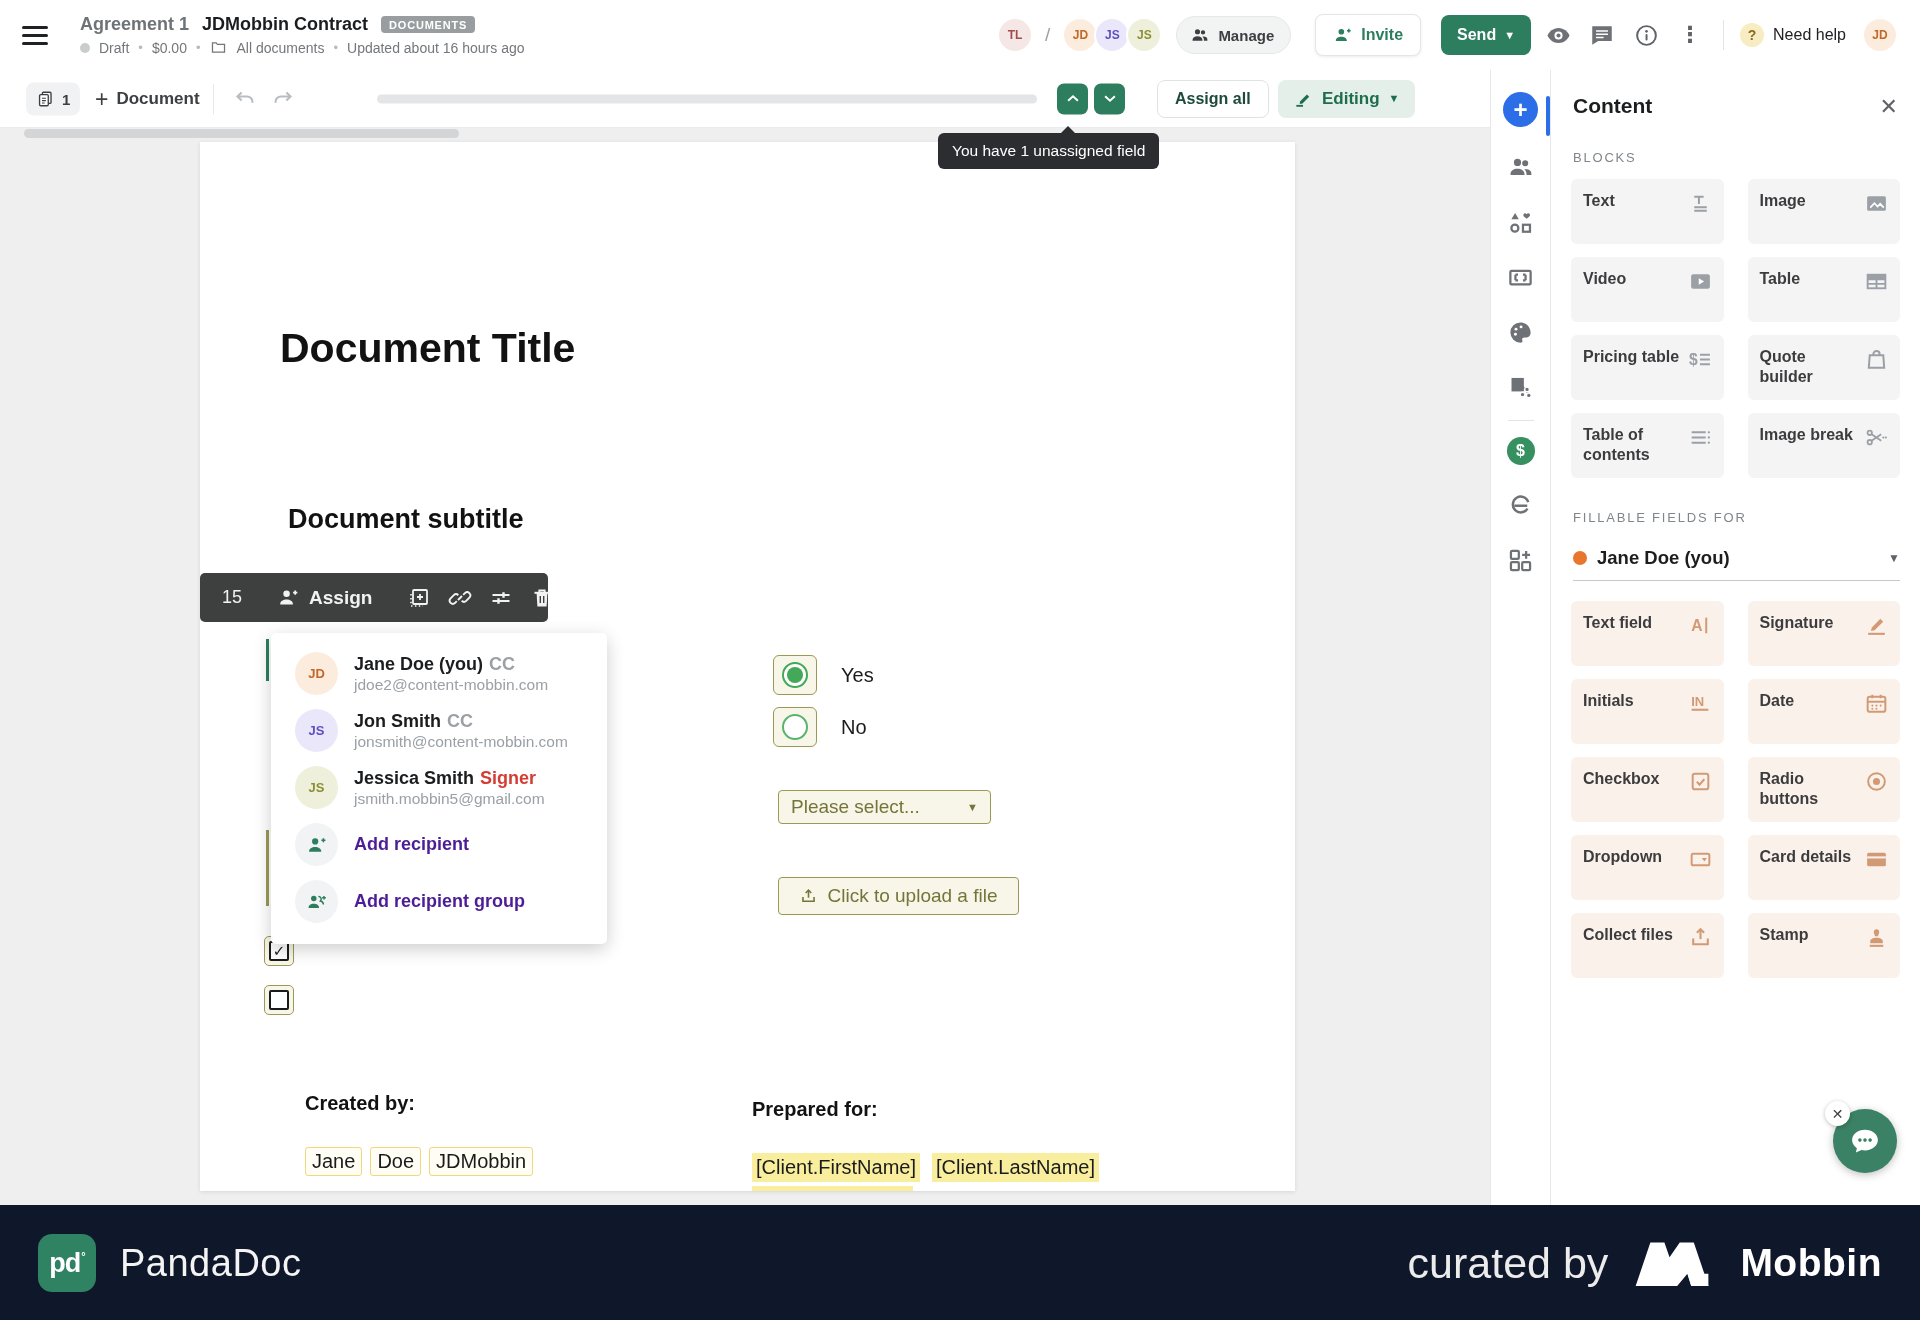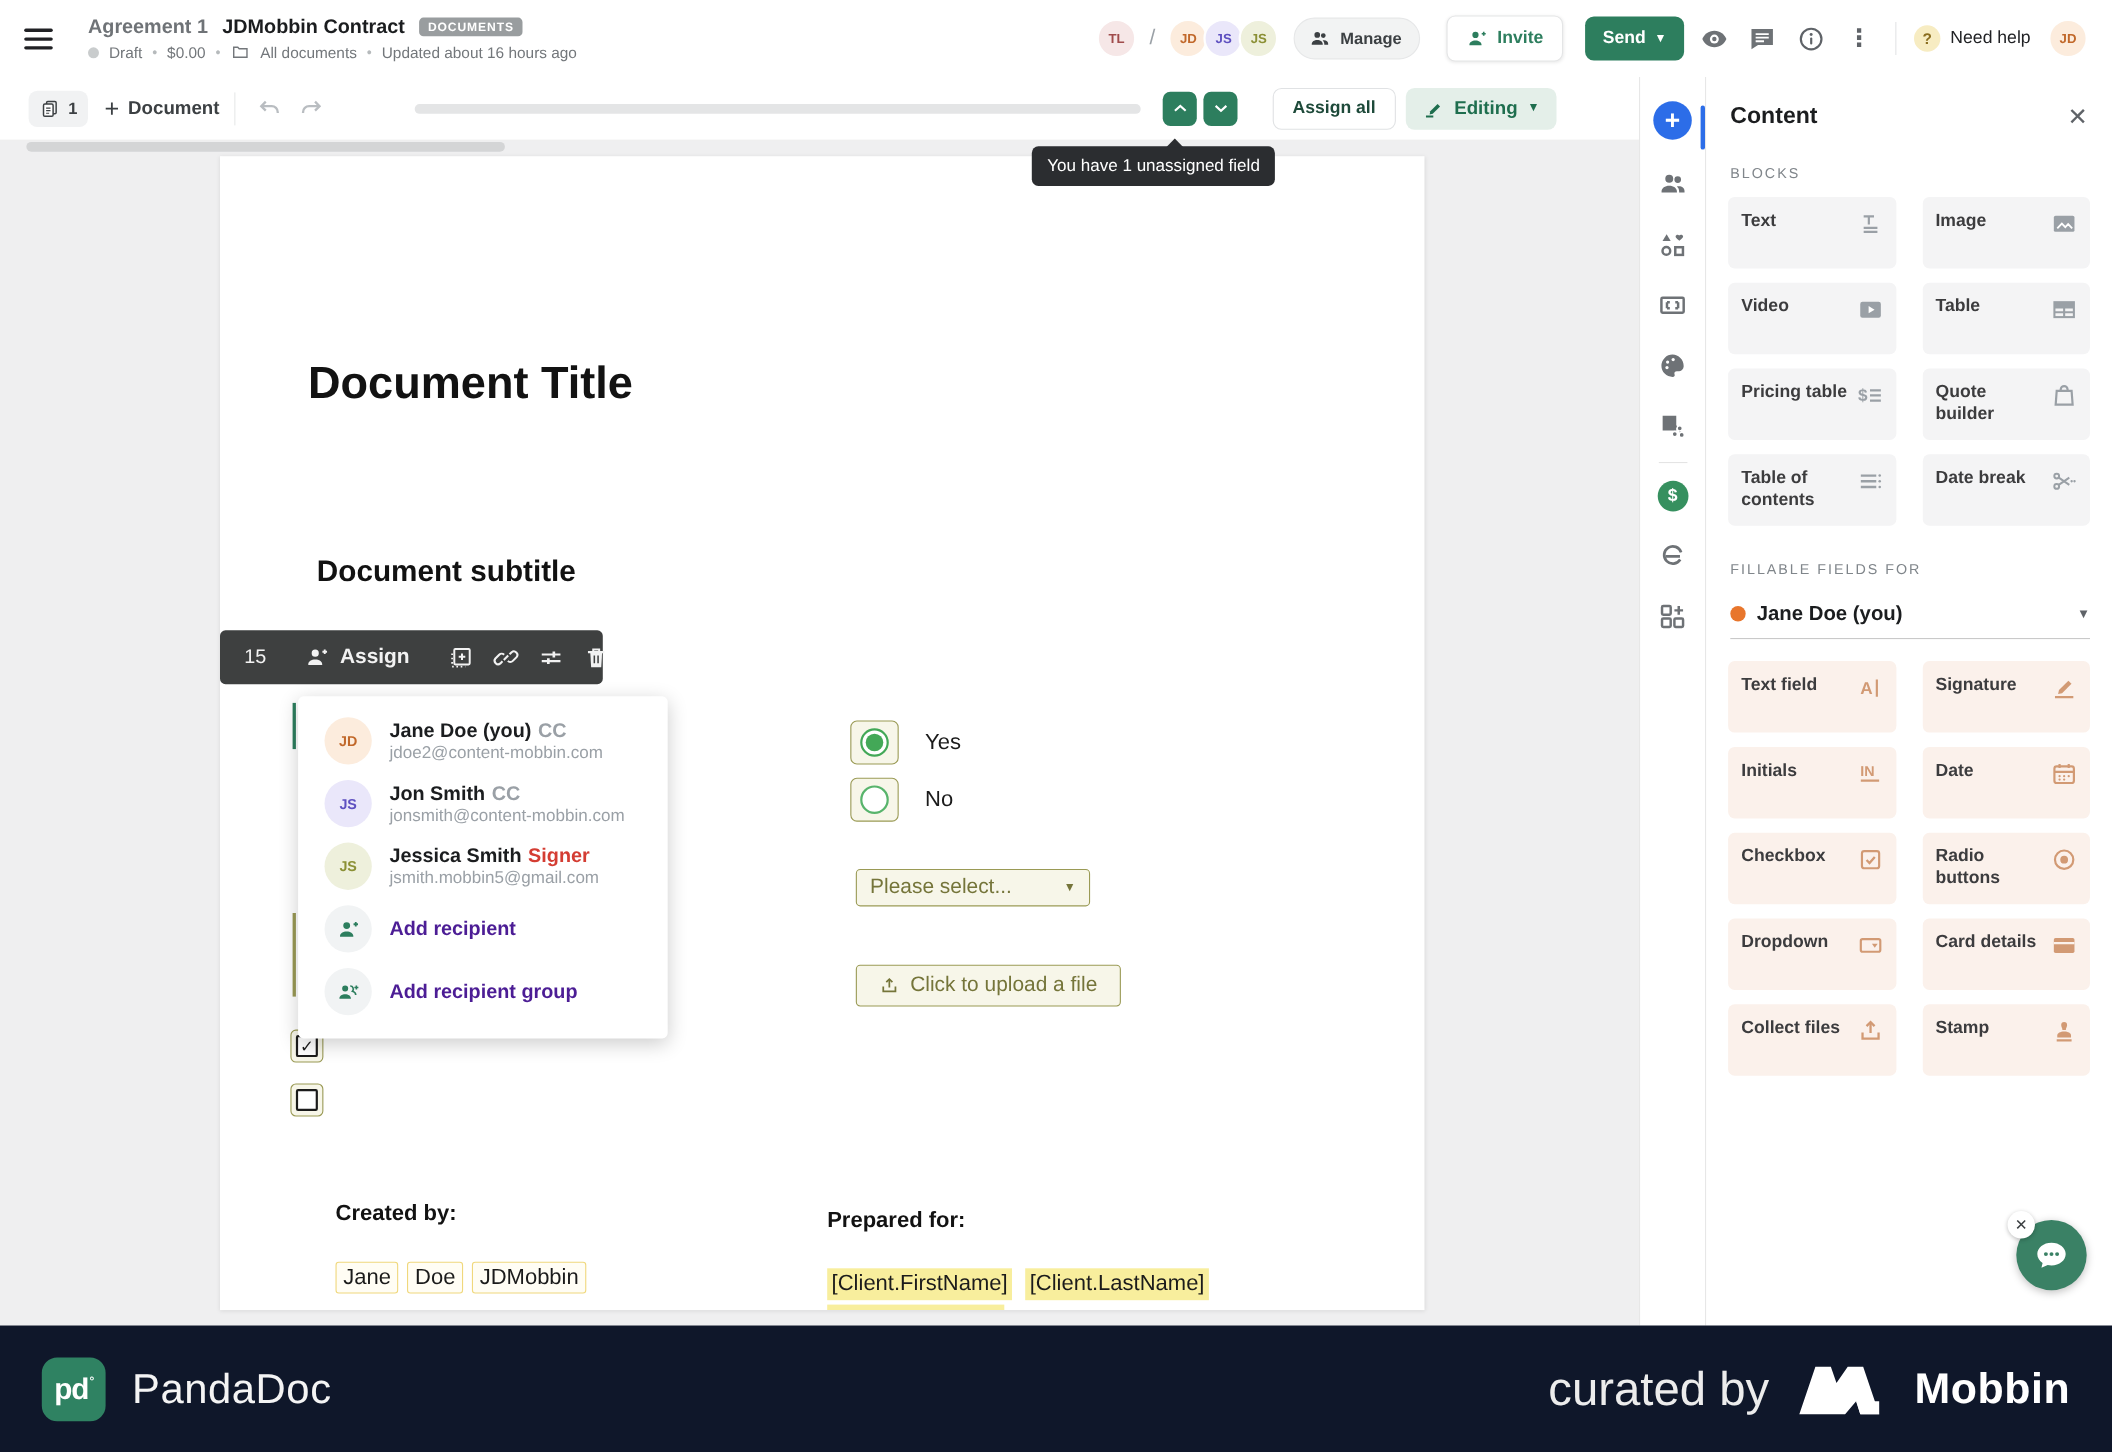--- a/index.html
+++ b/index.html
@@ -590,21 +590,21 @@
           <span class="cic">
             <svg class="ic" viewBox="0 0 24 24" width="25" height="25">
                 <path d="M3.5 7h13.5M3.5 12h13.5M3.5 17h13.5" stroke="currentColor" stroke-width="2"></path>
                 <circle cx="20" cy="7" r="1.1" fill="currentColor"></circle>
                 <circle cx="20" cy="12" r="1.1" fill="currentColor"></circle>
                 <circle cx="20" cy="17" r="1.1" fill="currentColor"></circle>
               </svg>
           </span>
         </div>
         <div class="card">
-          <span class="lbl">Date break</span>
+          <span class="lbl">Image break</span>
           <span class="cic">
             <svg class="ic" viewBox="0 0 24 24" width="25" height="25">
                 <circle cx="5.5" cy="7.5" r="2.1" fill="none" stroke="currentColor" stroke-width="1.7"></circle>
                 <circle cx="5.5" cy="16.5" r="2.1" fill="none" stroke="currentColor" stroke-width="1.7"></circle>
                 <path d="M7.3 8.8l9.2 6.4M7.3 15.2l9.2-6.4" stroke="currentColor" stroke-width="1.7"></path>
                 <path d="M18.5 12h.1M21 12h.1" stroke="currentColor" stroke-width="2" stroke-linecap="round"></path>
               </svg>
           </span>
         </div>
       </div>

